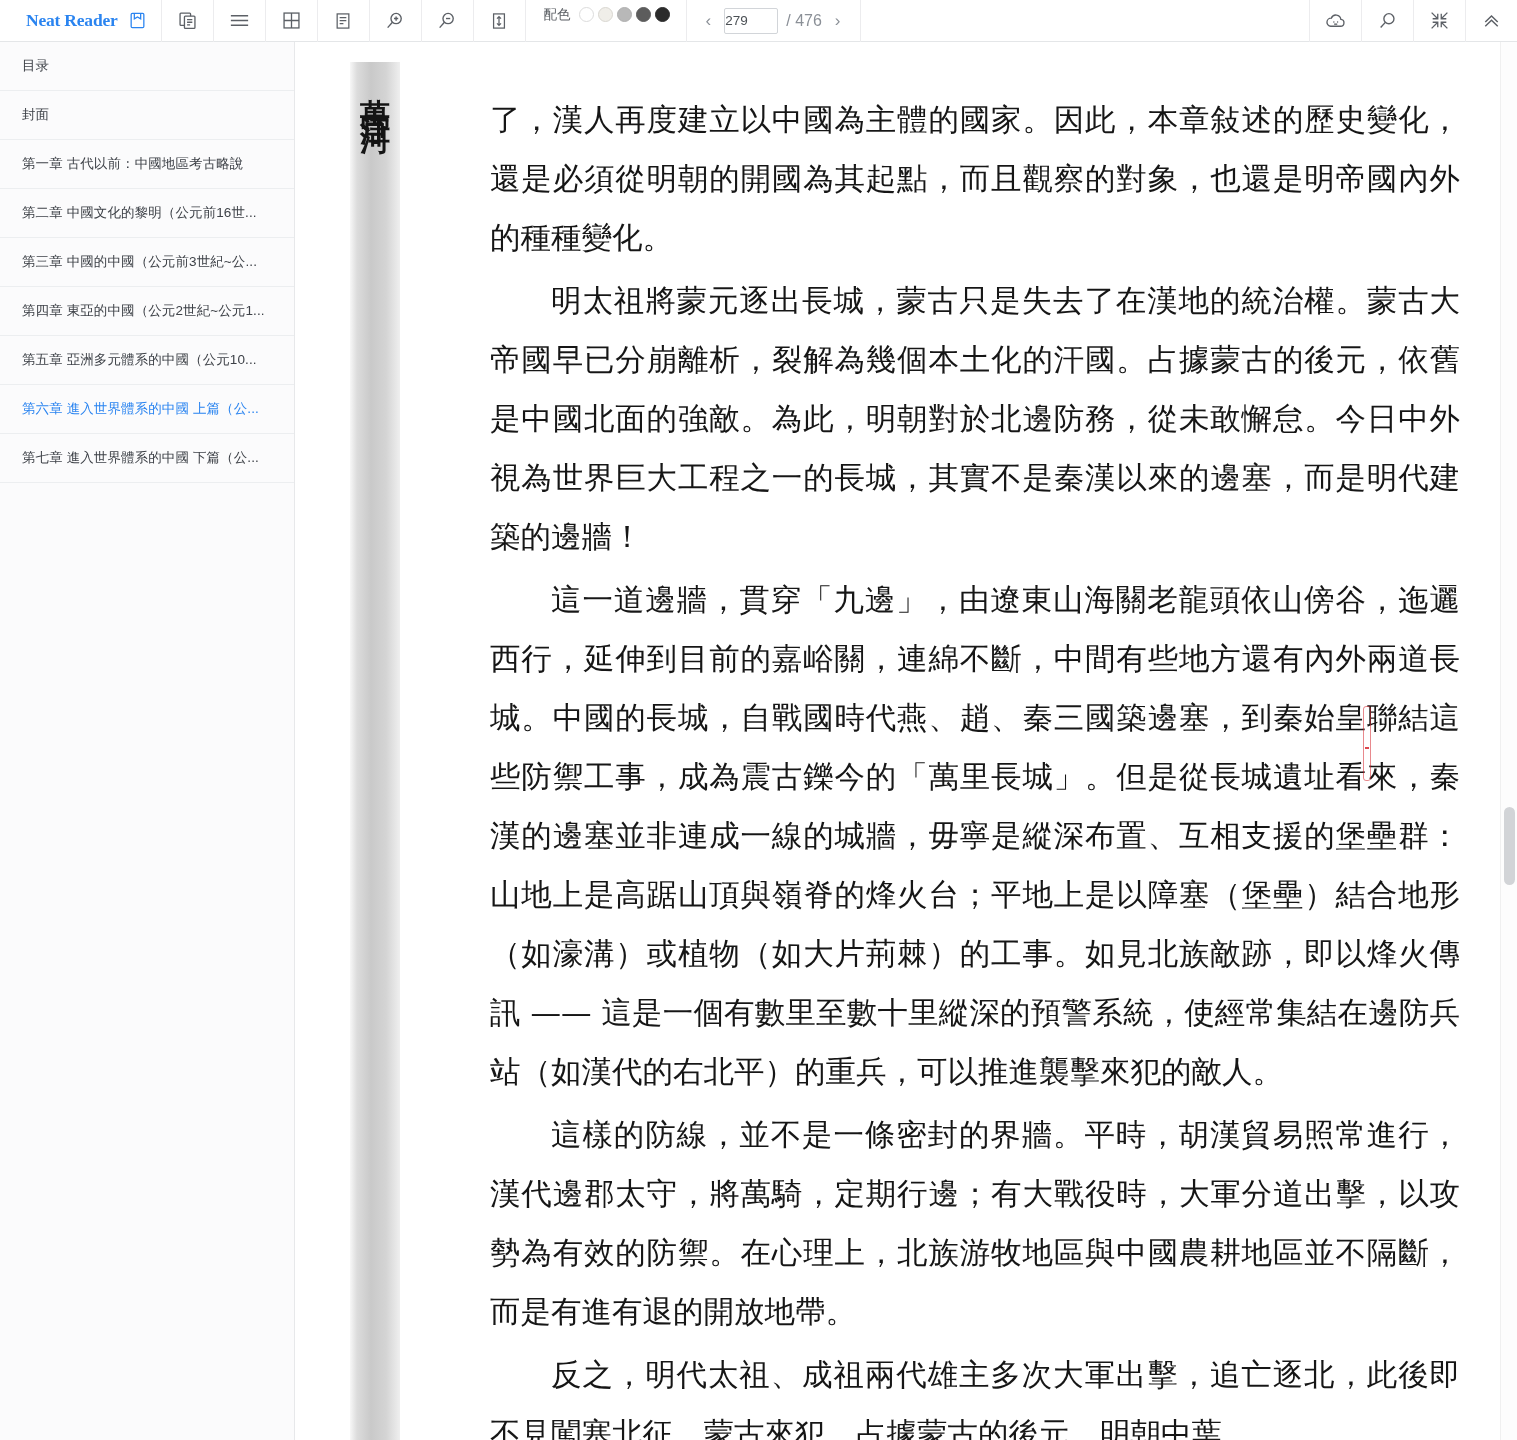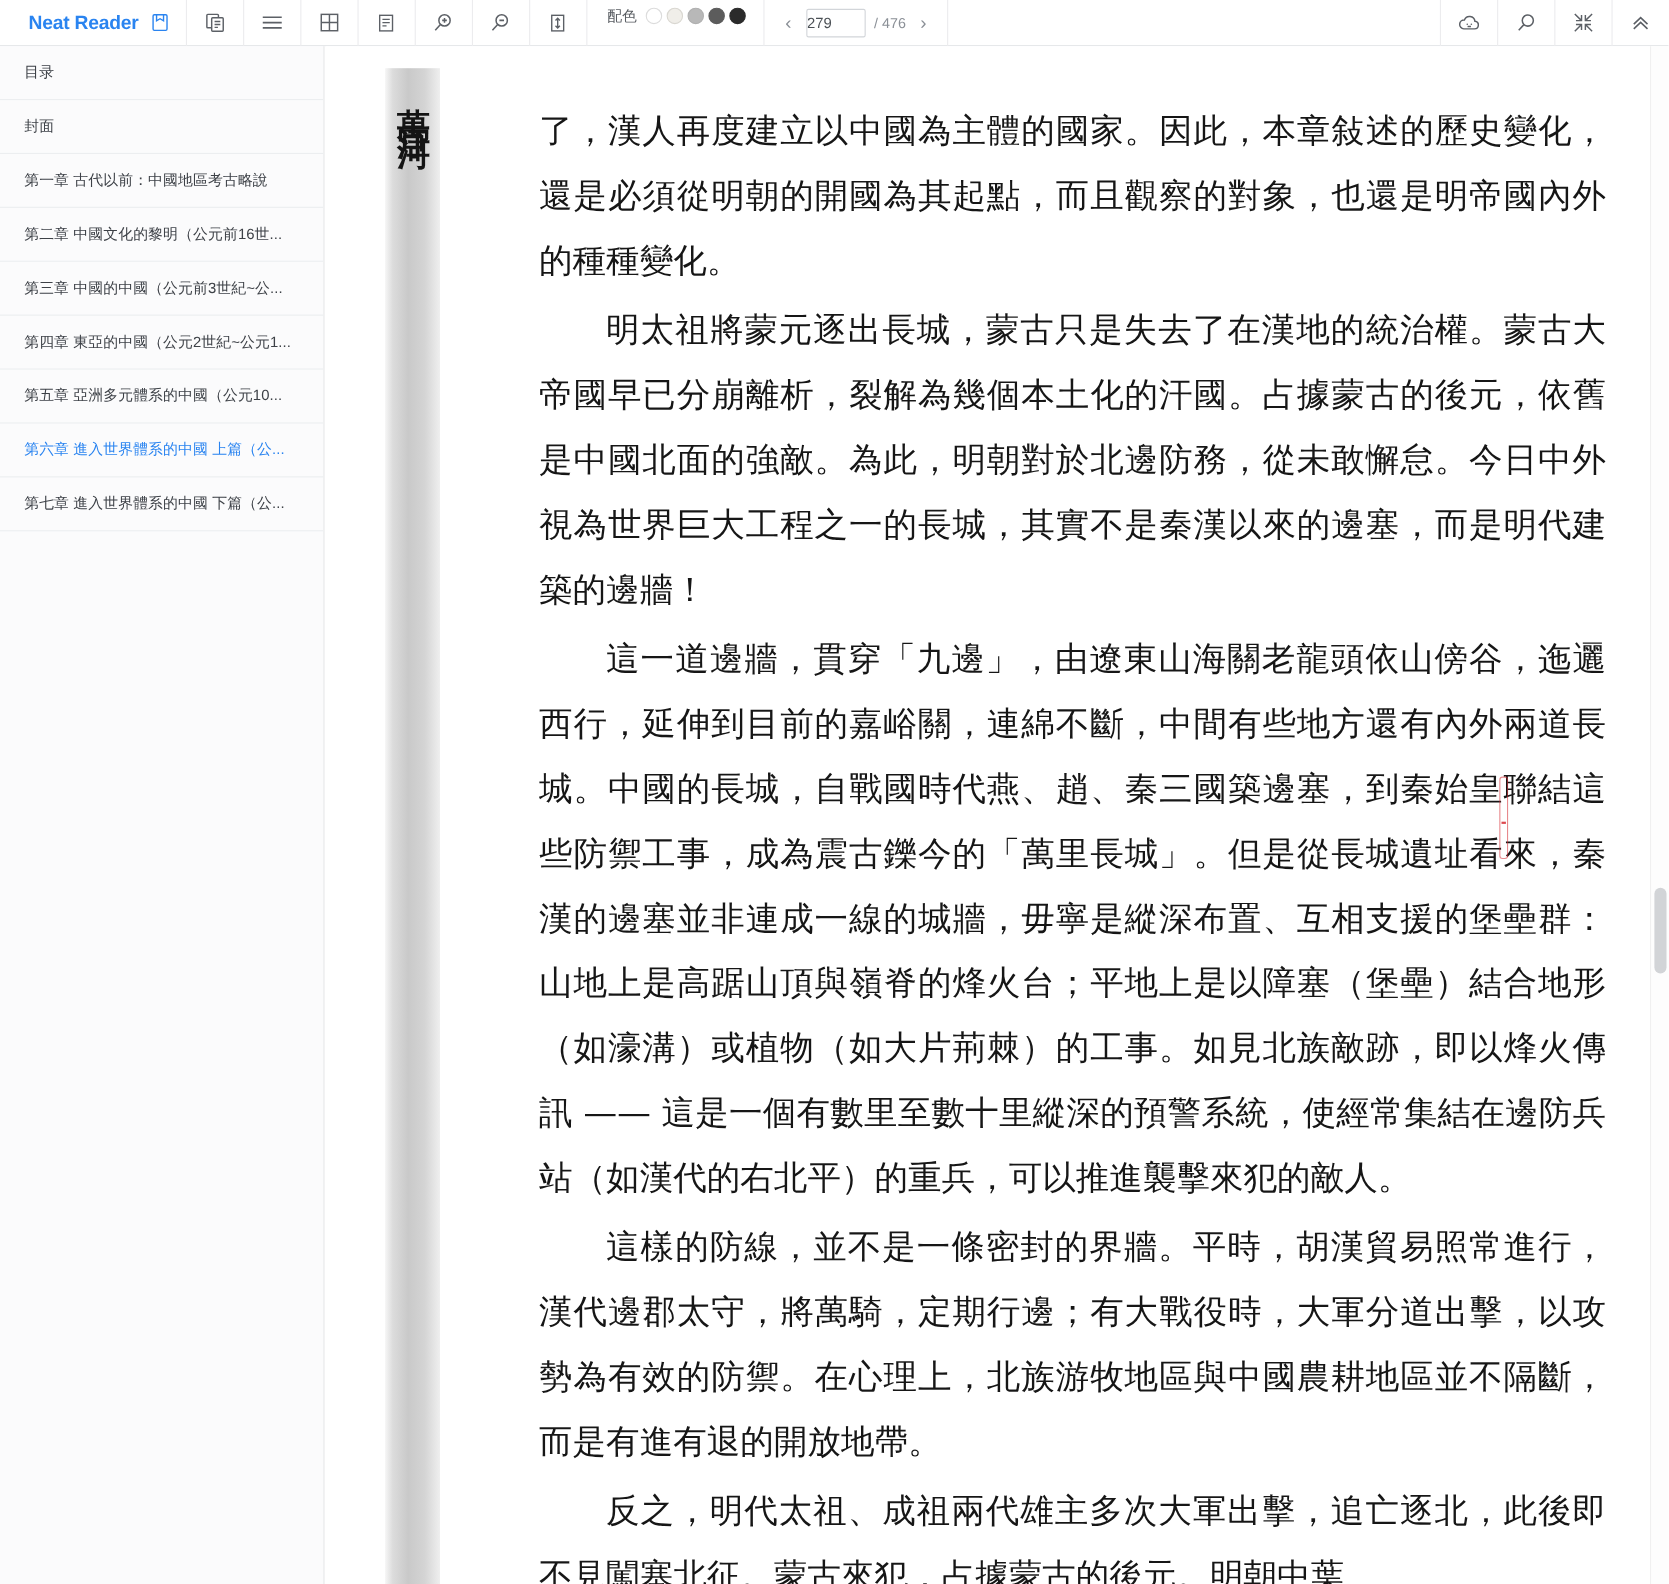--- a/index.html
+++ b/index.html
@@ -37,20 +37,21 @@
     padding: 0 14px 0 26px;
     height: 42px;
     gap: 10px;
   }
   .brand-name {
     color: #2a84f0;
     font-size: 17.5px;
     font-weight: bold;
     letter-spacing: -0.2px;
     white-space: nowrap;
+    font-family: Liberation Serif, serif;
   }
   .brand-icon { color: #2a84f0; display: flex; align-items: center; }
 
   .tb-sep {
     width: 1px;
     height: 42px;
     background: #ececee;
     flex: 0 0 auto;
   }
 
@@ -110,21 +111,21 @@
     border-radius: 2px;
     text-align: left;
     font-size: 13.5px;
     color: #4b5055;
     font-family: "Liberation Sans", sans-serif;
     background: #fff;
     outline: none;
     padding: 0;
   }
   .pg-total {
-    font-size: 13px;
+    font-size: 16px;
     color: #8b9097;
     white-space: nowrap;
   }
 
   .tb-spacer { flex: 1 1 auto; height: 42px; }
 
   
   .sidebar {
     position: absolute;
     top: 42px; left: 0;

